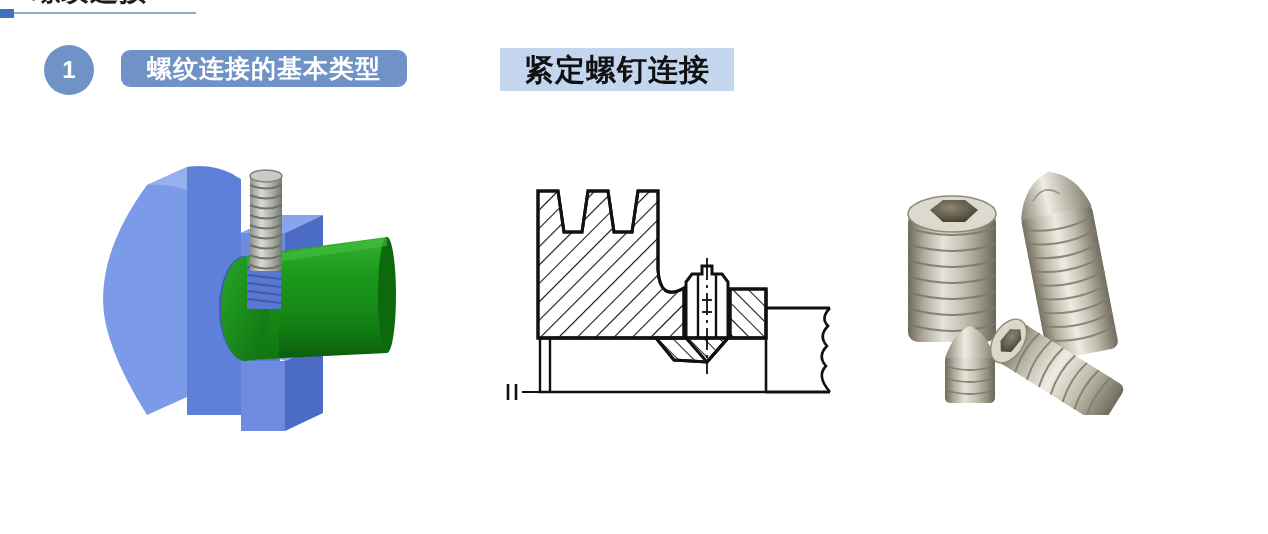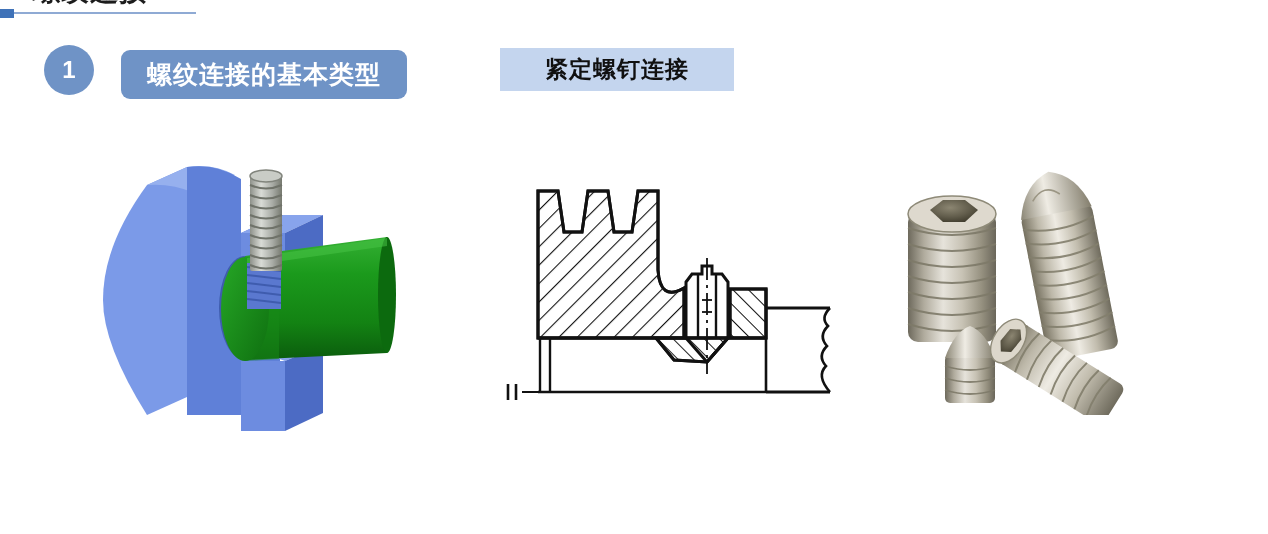--- a/index.html
+++ b/index.html
@@ -83,21 +83,21 @@
     font-weight: 700;
     line-height: 1;
   }
 
   
   .pill-label {
     position: absolute;
     left: 121px;
     top: 50px;
     width: 286px;
-    height: 49px;
+    height: 37px;
     border-radius: 9px;
     background: #6f93c6;
     display: flex;
     align-items: center;
     justify-content: center;
   }
   .pill-label .pill-text {
     color: #ffffff;
     font-size: 25px;
     font-weight: 700;
@@ -112,21 +112,21 @@
     top: 48px;
     width: 234px;
     height: 43px;
     background: #c4d5ee;
     display: flex;
     align-items: center;
     justify-content: center;
   }
   .flat-label .flat-text {
     color: #101010;
-    font-size: 23px;
+    font-size: 30px;
     font-weight: 700;
     letter-spacing: 1px;
     line-height: 1;
   }
 
   
   .fig {
     position: absolute;
   }
   #fig-3d      { left: 95px;  top: 145px; width: 330px; height: 290px; }

